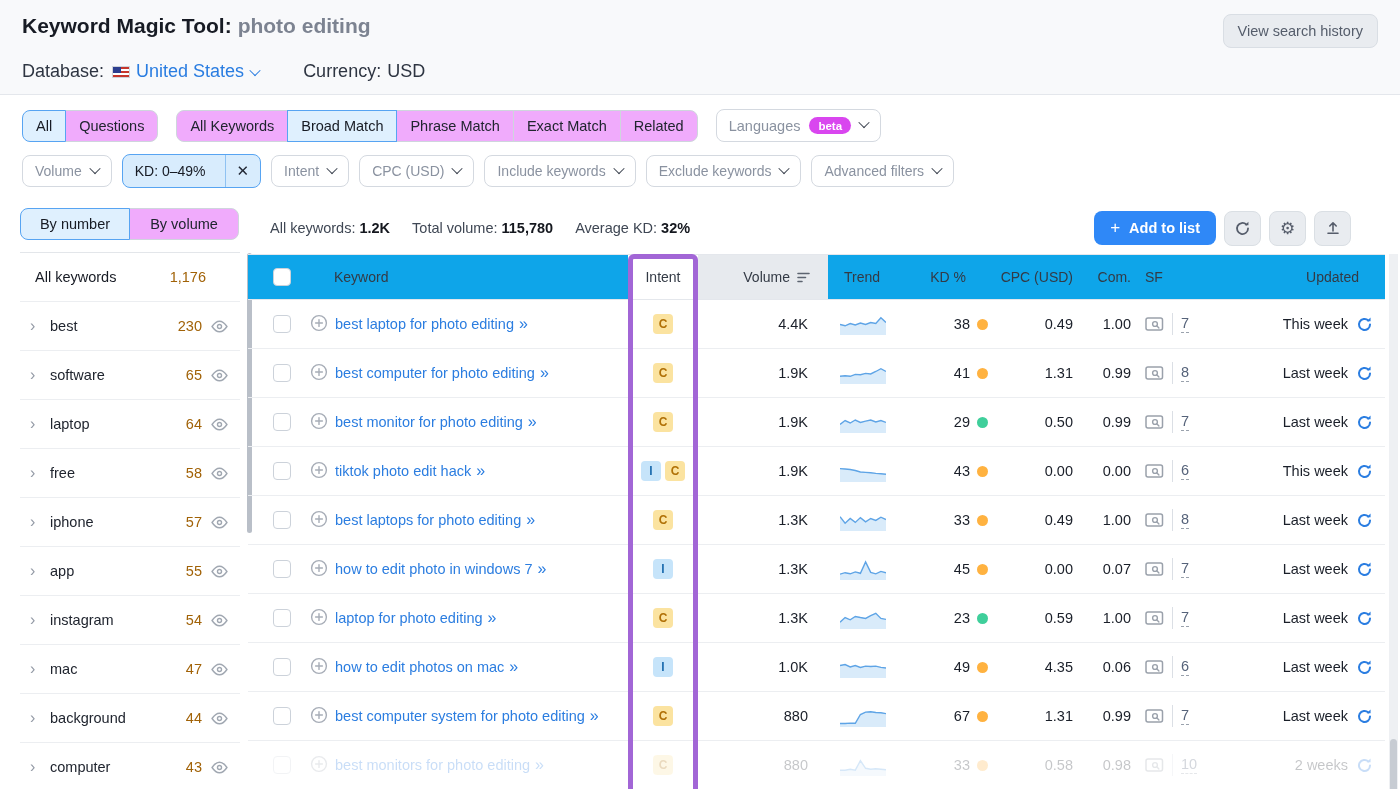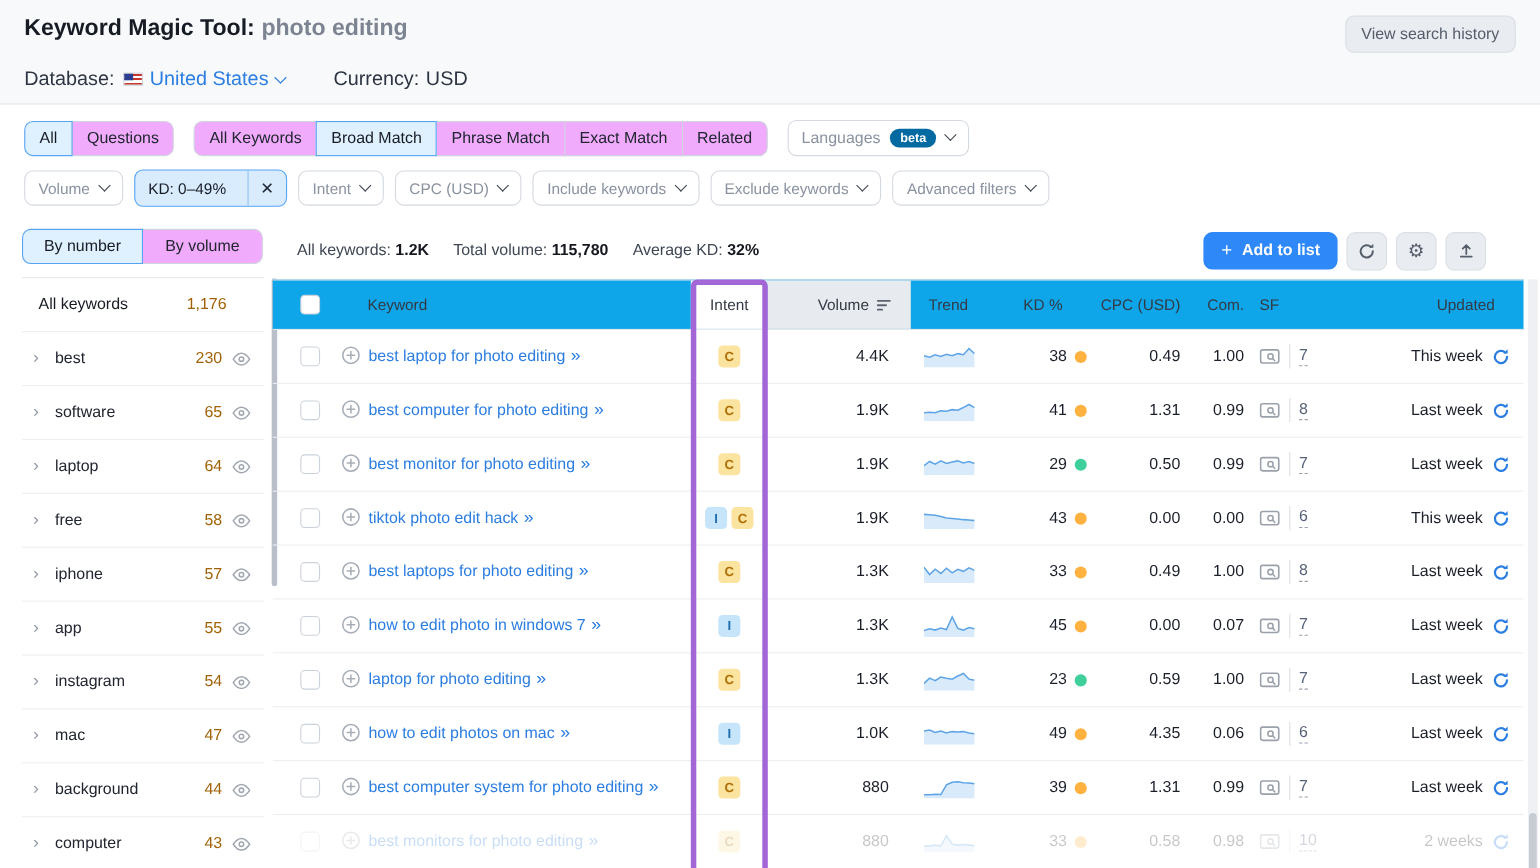--- a/index.html
+++ b/index.html
@@ -28,21 +28,21 @@
   .seg { display:flex; }
   .seg-btn { background:#f0abfc; border:1px solid #cfd5dd; padding:7px 13px; font:14.5px "Liberation Sans",sans-serif;
     color:#20252f; cursor:pointer; margin-left:-1px; position:relative; }
   .seg-btn:first-child { border-radius:8px 0 0 8px; margin-left:0; }
   .seg-btn:last-child { border-radius:0 8px 8px 0; }
   .seg-btn.selected { background:#dff0fe; border-color:#57a4f2; color:#171b24; z-index:2; }
   .pill { background:#fff; border:1px solid #d4d9e0; border-radius:8px; padding:7px 12px;
     display:inline-flex; align-items:center; gap:9px; font:14.5px "Liberation Sans",sans-serif; cursor:pointer; }
   .pill .pill-label { color:#8a92a0; }
   .pill .chev { color:#3c4350; margin-top:-3px; }
-  .beta { background:#0369a1; color:#fff; font-size:11.5px; font-weight:700; padding:2.5px 9px; border-radius:10px; }
+  .beta { background:#d946ef; color:#fff; font-size:11.5px; font-weight:700; padding:2.5px 9px; border-radius:10px; }
   
   .filtersrow { display:flex; align-items:center; gap:10px; padding:12px 22px 0; }
   .filtersrow .pill { font-size:14px; }
   .active-pill { background:#d8ecfd; border-color:#57a4f2; padding:0; overflow:hidden; }
   .active-pill .pill-label { color:#171b24; padding:7px 10px 7px 12px; }
   .pill-x { border:none; border-left:1px solid #8fc2f2; background:transparent; color:#222834;
     font:15px "Liberation Sans",sans-serif; padding:7px 11px; cursor:pointer; }
   
   .content { display:flex; padding:20px 15px 0 20px; gap:8px; height:584px; position:relative;justify-content:flex-end; }
   
@@ -797,21 +797,21 @@
               <span class="intent-badge intent-C">C</span>
             </div>
     <div class="c-vol right">880</div>
     <div class="c-trend">
       <svg class="spark" width="46" height="24" viewBox="0 0 46 24">
                 <polygon class="spark-area" points="0.0,20.5 5.1,20.5 10.2,20.1 15.3,20.3 20.4,11.5 25.6,9.1 30.7,8.7 35.8,9.5 40.9,9.8 46.0,10.6 46,24 0,24"></polygon>
                 <polyline class="spark-line" points="0.0,20.5 5.1,20.5 10.2,20.1 15.3,20.3 20.4,11.5 25.6,9.1 30.7,8.7 35.8,9.5 40.9,9.8 46.0,10.6"></polyline>
               </svg>
     </div>
     <div class="c-kd">
-              <span>39</span>
+              <span>67</span>
               <span class="kd-dot orange"></span>
             </div>
     <div class="c-cpc right">1.31</div>
     <div class="c-com right">0.99</div>
     <div class="c-sf">
       <span class="serp-icon">
         <svg width="19" height="16" viewBox="0 0 19 16">
                   <rect x="1" y="2" width="16.5" height="12" rx="2" fill="none" stroke="#9aa1ab" stroke-width="1.5"></rect>
                   <circle cx="10" cy="8" r="2.4" fill="none" stroke="#9aa1ab" stroke-width="1.4"></circle>
                   <path d="M11.8 9.8l2.1 2.1" stroke="#9aa1ab" stroke-width="1.4" stroke-linecap="round"></path>

